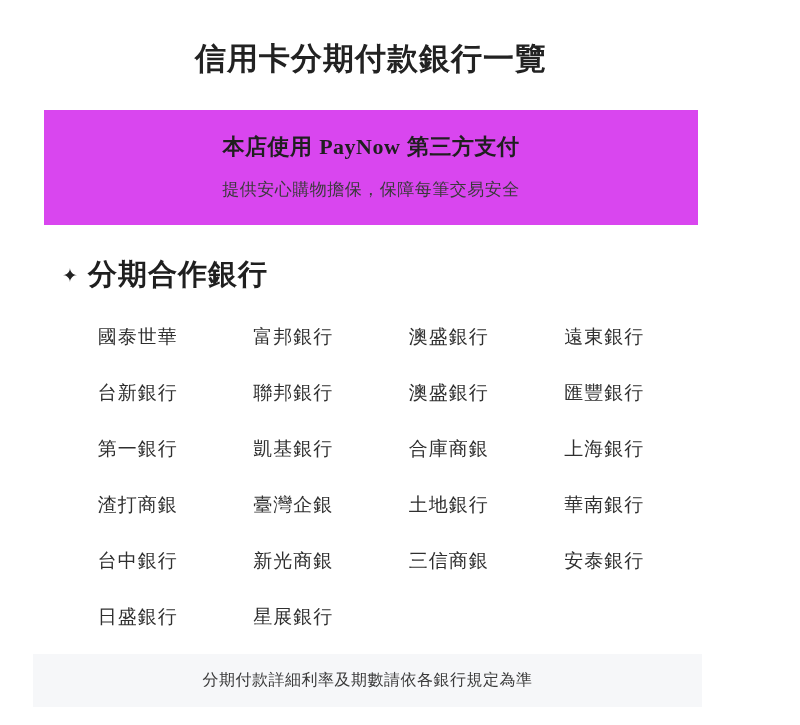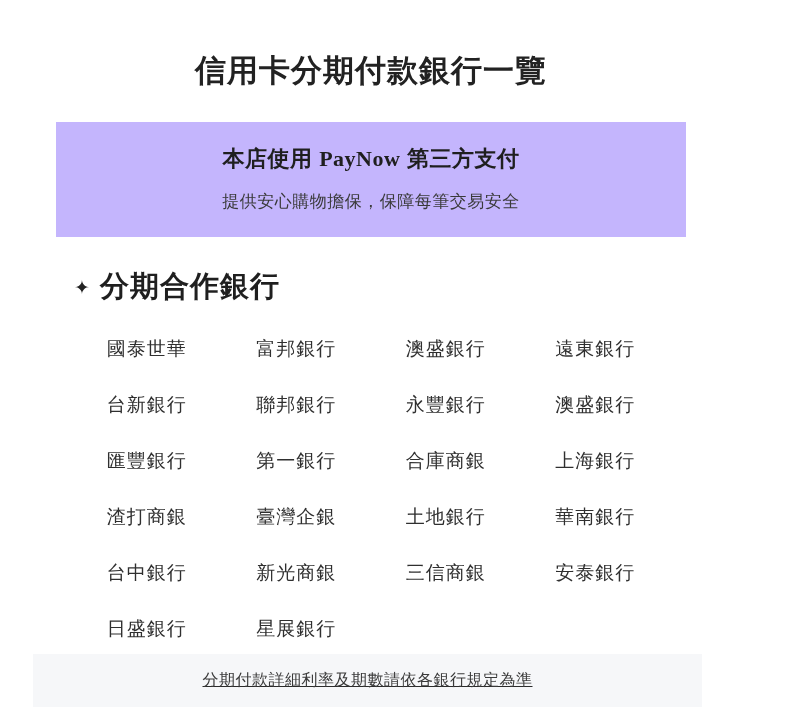--- a/index.html
+++ b/index.html
@@ -11,35 +11,35 @@
     height: 725px;
     background: #ffffff;
     font-family: "Liberation Sans", "DejaVu Sans", sans-serif;
     color: #2b2b2b;
     overflow: hidden;
   }
   .page {
     width: 742px;
     height: 725px;
     box-sizing: border-box;
-    padding: 16px;
+    padding: 4px;
     position: relative;
   }
   .main-title {
     text-align: center;
     font-size: 31px;
     font-weight: bold;
     letter-spacing: 1px;
     color: #222222;
     margin: 0;
     padding: 34px 0 30px 0;
     font-family: "Liberation Sans", "DejaVu Sans", sans-serif;
   }
   .notice-box {
-    background: #c4b5fd;
+    background: #d946ef;
     margin: 0 40px;
     padding: 22px 20px 24px 20px;
     box-sizing: border-box;
     text-align: center;
   }
   .notice-title {
     font-size: 22px;
     font-weight: bold;
     color: #1f1f1f;
     margin: 0 0 14px 0;
@@ -94,21 +94,20 @@
   }
   .footer-box {
     position: absolute;
     left: 33px;
     right: 40px;
     bottom: 18px;
     background: #f6f7f9;
     text-align: center;
     padding: 16px 10px;
     box-sizing: border-box;
-    text-decoration: underline;
   }
   .footer-text {
     font-size: 16px;
     color: #3a3a3a;
     letter-spacing: 0.5px;
   }
 </style>
 </head>
 <body>
 
@@ -126,24 +125,24 @@
     <span class="section-title">分期合作銀行</span>
   </div>
 
   <div class="bank-grid">
     <div class="bank-cell">國泰世華</div>
     <div class="bank-cell">富邦銀行</div>
     <div class="bank-cell">澳盛銀行</div>
     <div class="bank-cell">遠東銀行</div>
     <div class="bank-cell">台新銀行</div>
     <div class="bank-cell">聯邦銀行</div>
-    <div class="bank-cell">永豐銀行</div>
     <div class="bank-cell">澳盛銀行</div>
     <div class="bank-cell">匯豐銀行</div>
     <div class="bank-cell">第一銀行</div>
+    <div class="bank-cell">凱基銀行</div>
     <div class="bank-cell">合庫商銀</div>
     <div class="bank-cell">上海銀行</div>
     <div class="bank-cell">渣打商銀</div>
     <div class="bank-cell">臺灣企銀</div>
     <div class="bank-cell">土地銀行</div>
     <div class="bank-cell">華南銀行</div>
     <div class="bank-cell">台中銀行</div>
     <div class="bank-cell">新光商銀</div>
     <div class="bank-cell">三信商銀</div>
     <div class="bank-cell">安泰銀行</div>

